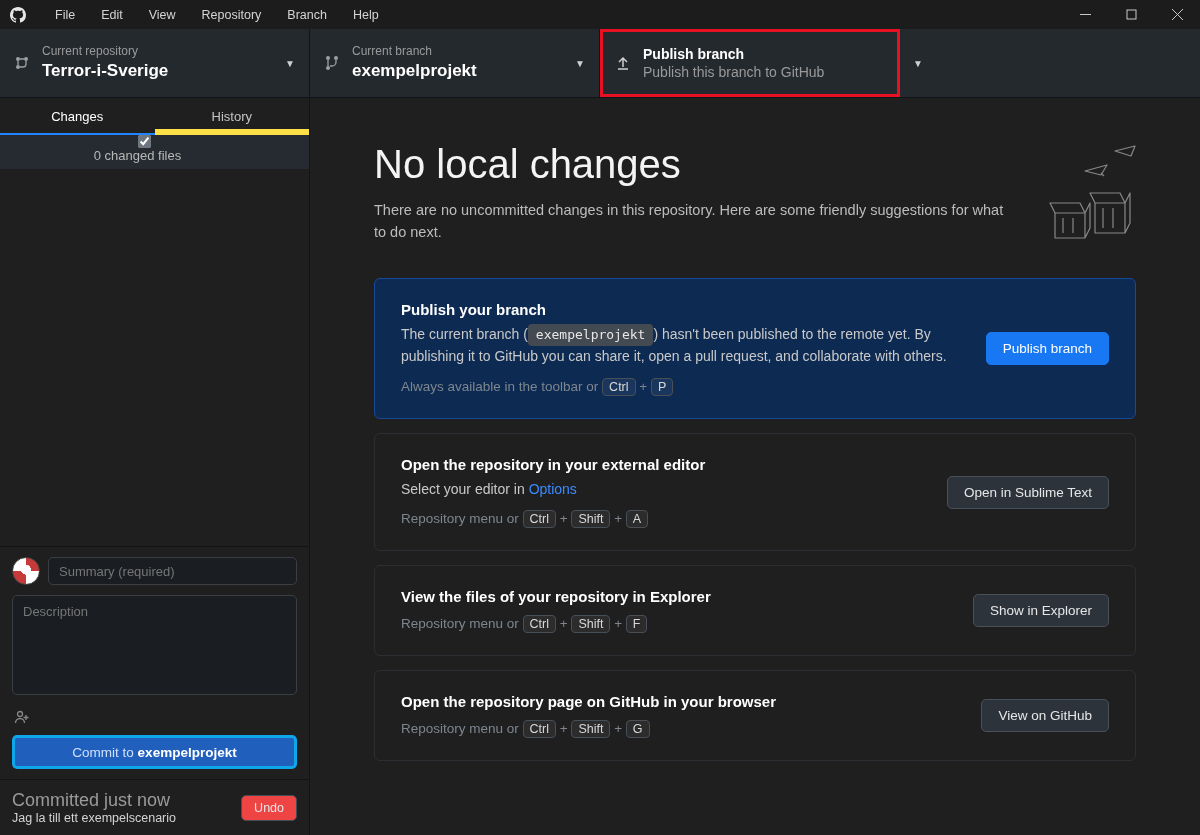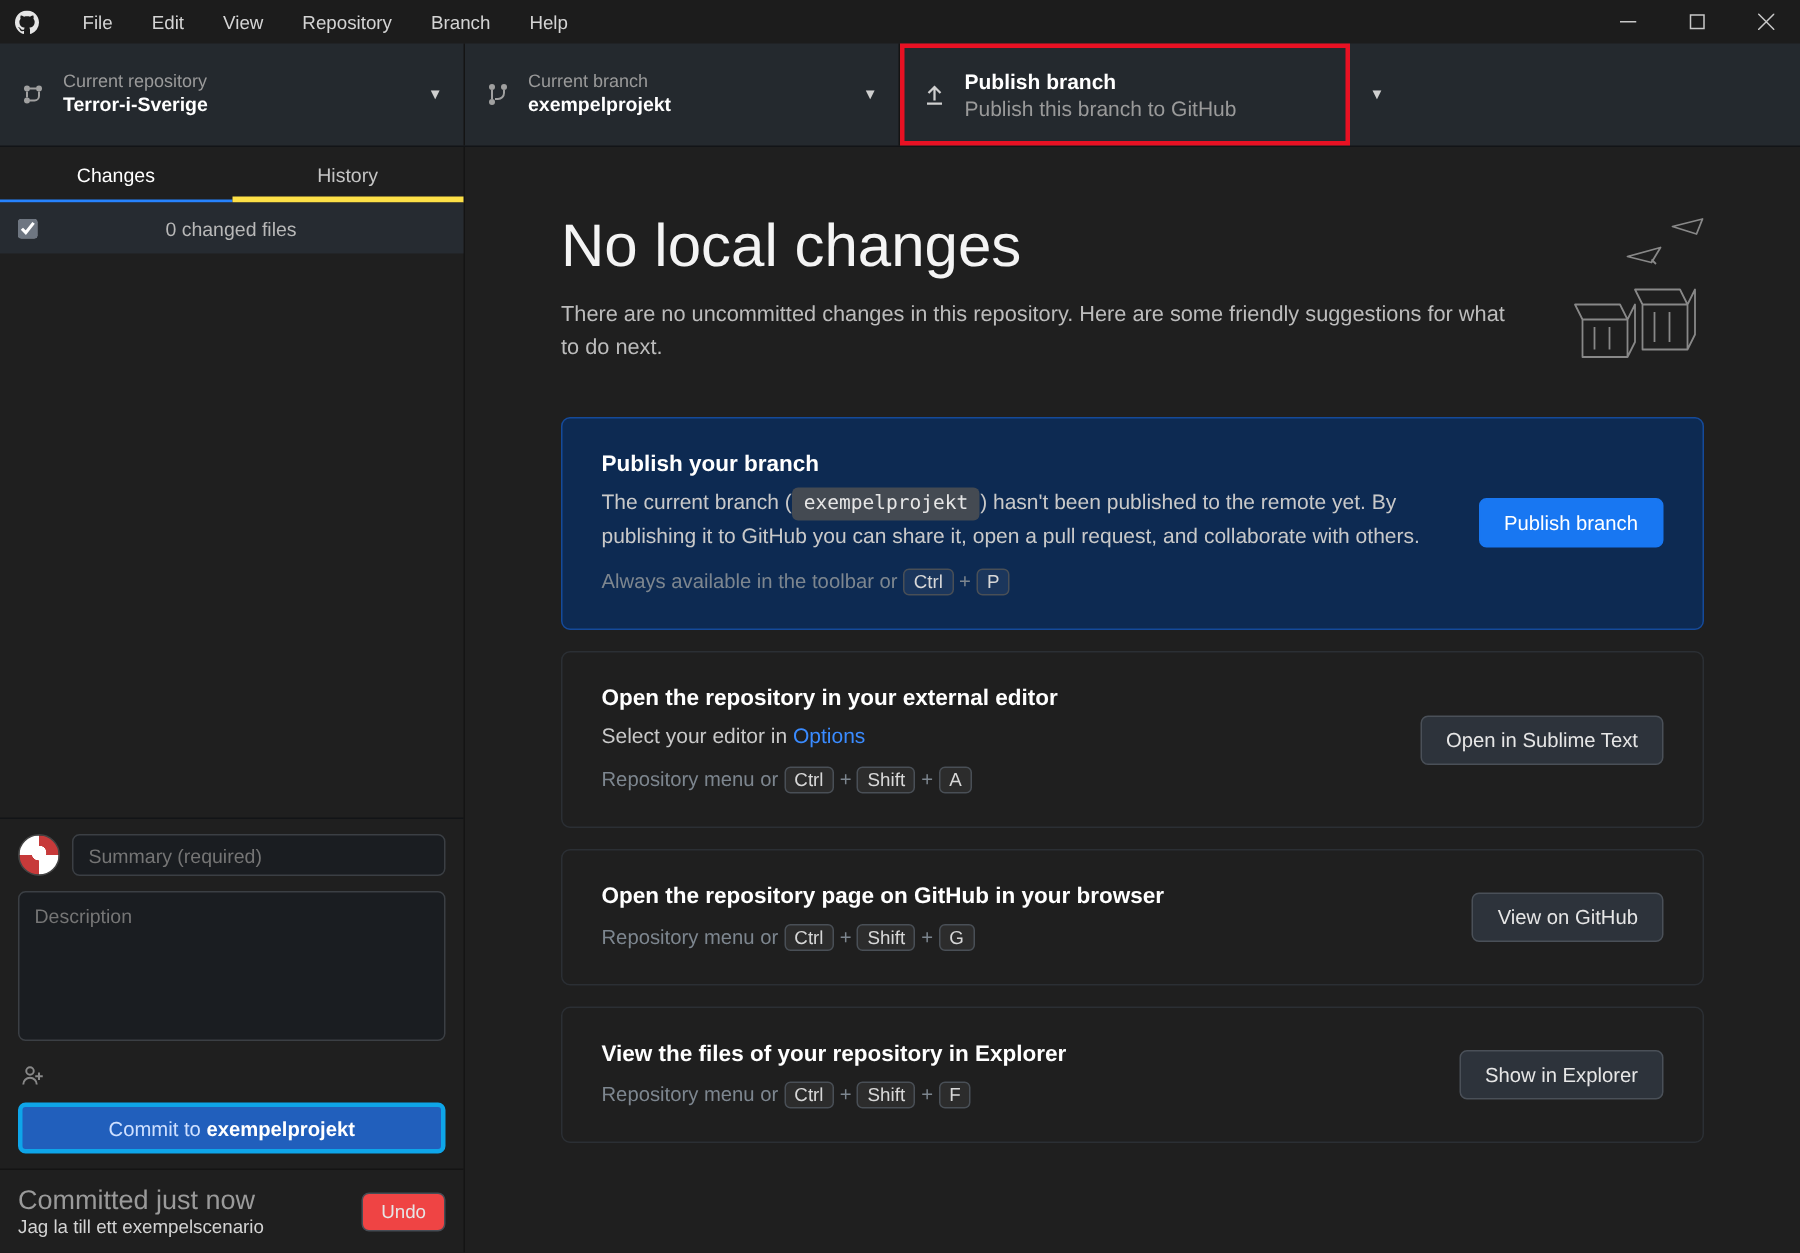--- a/index.html
+++ b/index.html
@@ -16,32 +16,32 @@
 
   
   .toolbar { height: 69px; background: #24292e; display: flex; border-bottom: 1px solid #121417; }
   .tb-cell { display: flex; align-items: center; padding: 0 14px; border-right: 1px solid #141414; position: relative; cursor: pointer; }
   .tb-cell.repo { width: 310px; }
   .tb-cell.branch { width: 290px; }
   .tb-cell.publish { flex: 0 0 auto; width: 300px; border: 3px solid #e81123; padding: 0 12px; }
   .tb-cell.publish-extra { width: 36px; justify-content: center; border-right: none; }
   .tb-icon { width: 18px; color: #a0a0a0; margin-right: 10px; display: flex; align-items: center; }
   .tb-labels .top { font-size: 12px; color: #9a9a9a; line-height: 1.3; }
-  .tb-labels .bottom { font-size: 13px; color: #fff; font-weight: 600; line-height: 1.3; }
+  .tb-labels .bottom { font-size: 17px; color: #fff; font-weight: 600; line-height: 1.3; }
   .tb-cell .chev { margin-left: auto; color: #cfcfcf; font-size: 10px; }
   .tb-cell.publish .tb-labels .top { font-size: 14px; font-weight: 600; color: #fff; }
   .tb-cell.publish .tb-labels .bottom { font-size: 14px; color: #9a9a9a; font-weight: 400; }
 
   
   .split { display: flex; height: calc(835px - 29px - 69px); }
   .sidebar { width: 310px; background: #1f1f1f; display: flex; flex-direction: column; border-right: 1px solid #141414; }
   .tabs { display: flex; height: 37px; }
-  .tab { flex: 1; text-align: center; font-size: 13px; color: #c4c4c4; line-height: 37px; cursor: pointer; border-bottom: 4px solid #fde047; }
+  .tab { flex: 1; text-align: center; font-size: 13px; color: #c4c4c4; line-height: 37px; cursor: pointer; border-bottom: 6px solid #fde047; }
   .tab.active { color: #fff; border-bottom: 2px solid #2683ff; }
-  .changed-row { height: 34px; display: flex; align-items: center; padding: 0 12px; font-size: 13px; color: #b8b8b8; background: #262b31; }
+  .changed-row { height: 34px; display: flex; align-items: center; padding: 0 12px; font-size: 13px; color: #b8b8b8; background: #262b31; flex-direction: column; }
   .changed-row input[type=checkbox] { margin-right: 20px; accent-color: #6e7681; }
   .changed-row .txt { flex: 1; text-align: center; padding-right: 34px; }
   .spacer { flex: 1; }
 
   .commit-box { padding: 10px 12px; border-top: 1px solid #121417; }
   .summary-row { display: flex; align-items: center; gap: 8px; margin-bottom: 10px; }
   .avatar { width: 28px; height: 28px; border-radius: 50%; background: radial-gradient(circle at 50% 45%, #fff 25%, transparent 26%), conic-gradient(#c73a3a 0 25%, #fff 25% 50%, #c73a3a 50% 75%, #fff 75% 100%); border: 1px solid #444; }
   .summary-input { flex: 1; height: 28px; background: #1a1d21; border: 1px solid #3b3f44; border-radius: 5px; color: #d946ef; padding: 0 10px; font-size: 13px; }
   .desc-input { width: 100%; height: 100px; background: #1a1d21; border: 1px solid #3b3f44; border-radius: 5px; color: #b8b8b8; padding: 8px 10px; font-size: 13px; resize: none; margin-bottom: 6px; }
   .co-author { color: #888; font-size: 14px; padding: 4px 2px 10px; }
@@ -227,34 +227,34 @@
           <div class="hint">
             <span>Repository menu or </span>
             <span class="kbd">Ctrl</span> + <span class="kbd">Shift</span> + <span class="kbd">A</span>
           </div>
         </div>
         <button class="card-btn">Open in Sublime Text</button>
       </div>
 
       <div class="card">
         <div class="card-body">
+          <h3>View the files of your repository in Explorer</h3>
+          <div class="hint">
+            <span>Repository menu or </span>
+            <span class="kbd">Ctrl</span> + <span class="kbd">Shift</span> + <span class="kbd">F</span>
+          </div>
+        </div>
+        <button class="card-btn">Show in Explorer</button>
+      </div>
+
+      <div class="card">
+        <div class="card-body">
           <h3>Open the repository page on GitHub in your browser</h3>
           <div class="hint">
             <span>Repository menu or </span>
             <span class="kbd">Ctrl</span> + <span class="kbd">Shift</span> + <span class="kbd">G</span>
           </div>
         </div>
         <button class="card-btn">View on GitHub</button>
       </div>
-
-      <div class="card">
-        <div class="card-body">
-          <h3>View the files of your repository in Explorer</h3>
-          <div class="hint">
-            <span>Repository menu or </span>
-            <span class="kbd">Ctrl</span> + <span class="kbd">Shift</span> + <span class="kbd">F</span>
-          </div>
-        </div>
-        <button class="card-btn">Show in Explorer</button>
-      </div>
     </div>
   </div>
 </div>
 
 </body></html>

